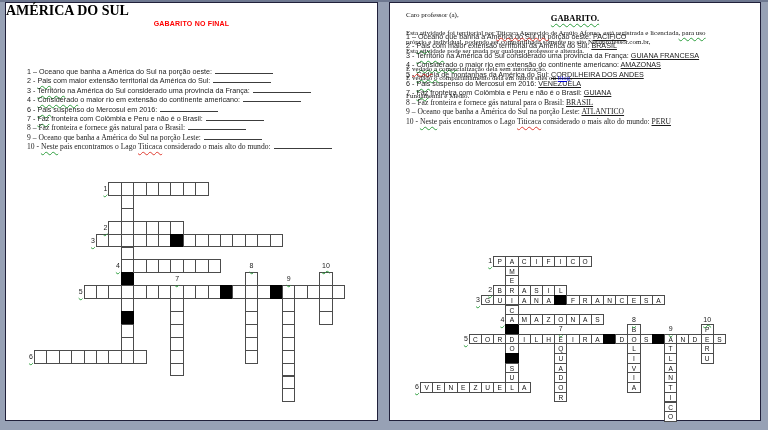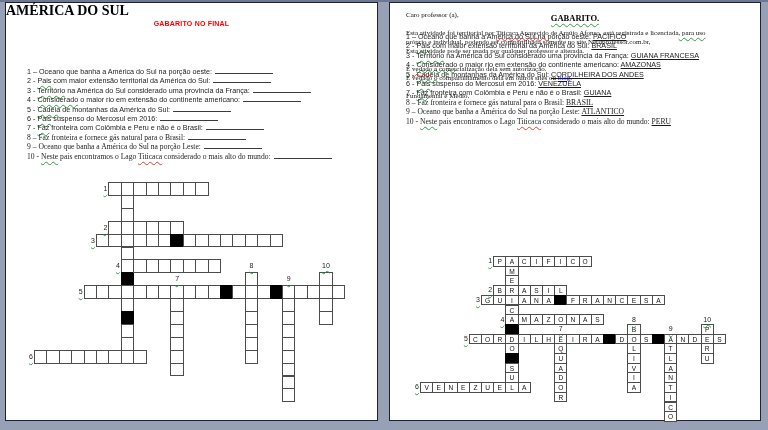--- a/index.html
+++ b/index.html
@@ -56,21 +56,20 @@
 <body>
 
 <div class="page page-left">
   <div class="title2">AMÉRICA DO SUL</div>
   <div class="subtitle" style="color: rgb(255, 0, 0);">GABARITO NO FINAL</div>
   <div class="clues" id="left-clues">
       <div class="clue"><span>1 – </span><span>Oceano que banha a América do Sul na porção oeste:</span><span class="blank"></span></div>
       <div class="clue"><span>2 - </span><span class="sq-g">Pais</span><span> com maior extensão territorial da América do Sul:</span><span class="blank"></span></div>
       <div class="clue"><span>3 - </span><span class="sq-g">Território</span><span> na América do Sul considerado uma provincia da França:</span><span class="blank"></span></div>
       <div class="clue"><span>4 - </span><span class="sq-g">Considerado</span><span> o maior rio em extensão do continente americano:</span><span class="blank"></span></div>
-      <div class="clue"><span>5 - </span><span class="sq-g">Cadeia</span><span> de montanhas da América do Sul:</span><span class="blank"></span></div>
       <div class="clue"><span>6 - </span><span class="sq-g">Pais</span><span> suspenso do Mercosul em 2016:</span><span class="blank"></span></div>
       <div class="clue"><span>7 - </span><span class="sq-g">Faz</span><span> fronteira com Colômbia e Peru e não é o Brasil:</span><span class="blank"></span></div>
       <div class="clue serif"><span>8 – </span><span>Faz fronteira e fornece gás natural para o Brasil:</span><span class="blank"></span></div>
       <div class="clue serif"><span>9 – </span><span>Oceano que banha a América do Sul na porção Leste:</span><span class="blank"></span></div>
       <div class="clue serif"><span>10 - </span><span class="sq-g">Neste</span><span> pais encontramos o Lago </span><span class="sq-r">Titicaca</span><span> considerado o mais alto do mundo:</span><span class="blank"></span></div>
     </div>
   <div class="grid" id="left-grid">
       <div class="cell" style="left: 74.4px; top: 0px; width: 13.4px; height: 13.9px; line-height: 12.9px;"></div>
       <div class="cell" style="left: 86.8px; top: 0px; width: 13.4px; height: 13.9px; line-height: 12.9px;"></div>
       <div class="cell" style="left: 99.2px; top: 0px; width: 13.4px; height: 13.9px; line-height: 12.9px;"></div>

